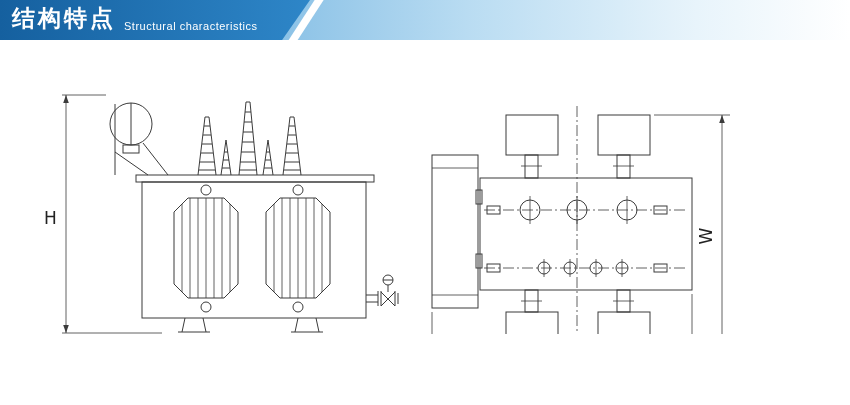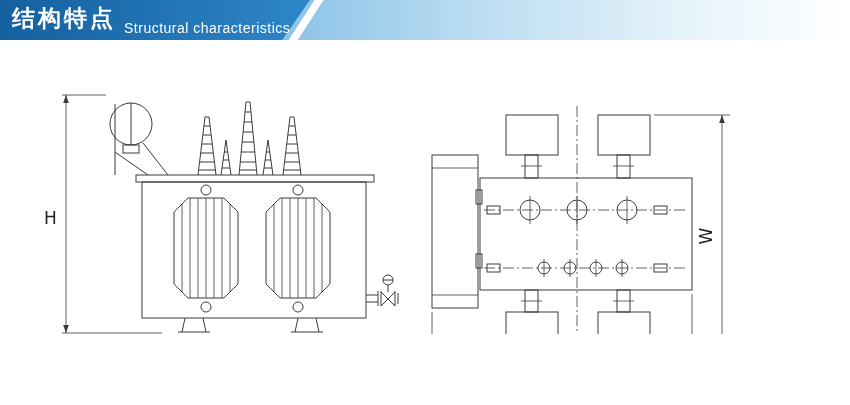--- a/index.html
+++ b/index.html
@@ -8,21 +8,21 @@
   
   .hdr{position:relative;height:40px;overflow:hidden;
        background:linear-gradient(90deg,#4f9ed2 0%,#7ab8e2 25%,#b9dcf2 55%,#e8f4fb 82%,#ffffff 100%);}
   .hdr-wedge{position:absolute;left:0;top:0;width:310px;height:40px;
        background:linear-gradient(90deg,#15609f,#2e86c8);
        clip-path:polygon(0 0,100% 0,91% 100%,0 100%);}
   .hdr-slash{position:absolute;top:-7px;left:301px;width:9px;height:56px;background:#ffffff;
        transform:skewX(-33deg);}
   .zh{position:absolute;left:12px;top:3px;font-size:23px;font-weight:bold;color:#fff;
       letter-spacing:3px;}
-  .en{position:absolute;left:124px;top:20px;font-size:14px;color:#fff;letter-spacing:0.5px;}
+  .en{position:absolute;left:124px;top:20px;font-size:11px;color:#fff;letter-spacing:0.5px;}
   
   .canvas{position:relative;width:850px;height:365px;background:#fff;}
   svg{display:block;}
   .ln{stroke:#3b3b3b;stroke-width:1;fill:none;}
   .lnthin{stroke:#3b3b3b;stroke-width:0.8;fill:none;}
   .cl{stroke:#3b3b3b;stroke-width:0.8;fill:none;stroke-dasharray:11 3 2 3;}
   .dim{font-family:"DejaVu Sans",sans-serif;font-size:17px;fill:#222;}
 </style>
 </head>
 <body>

